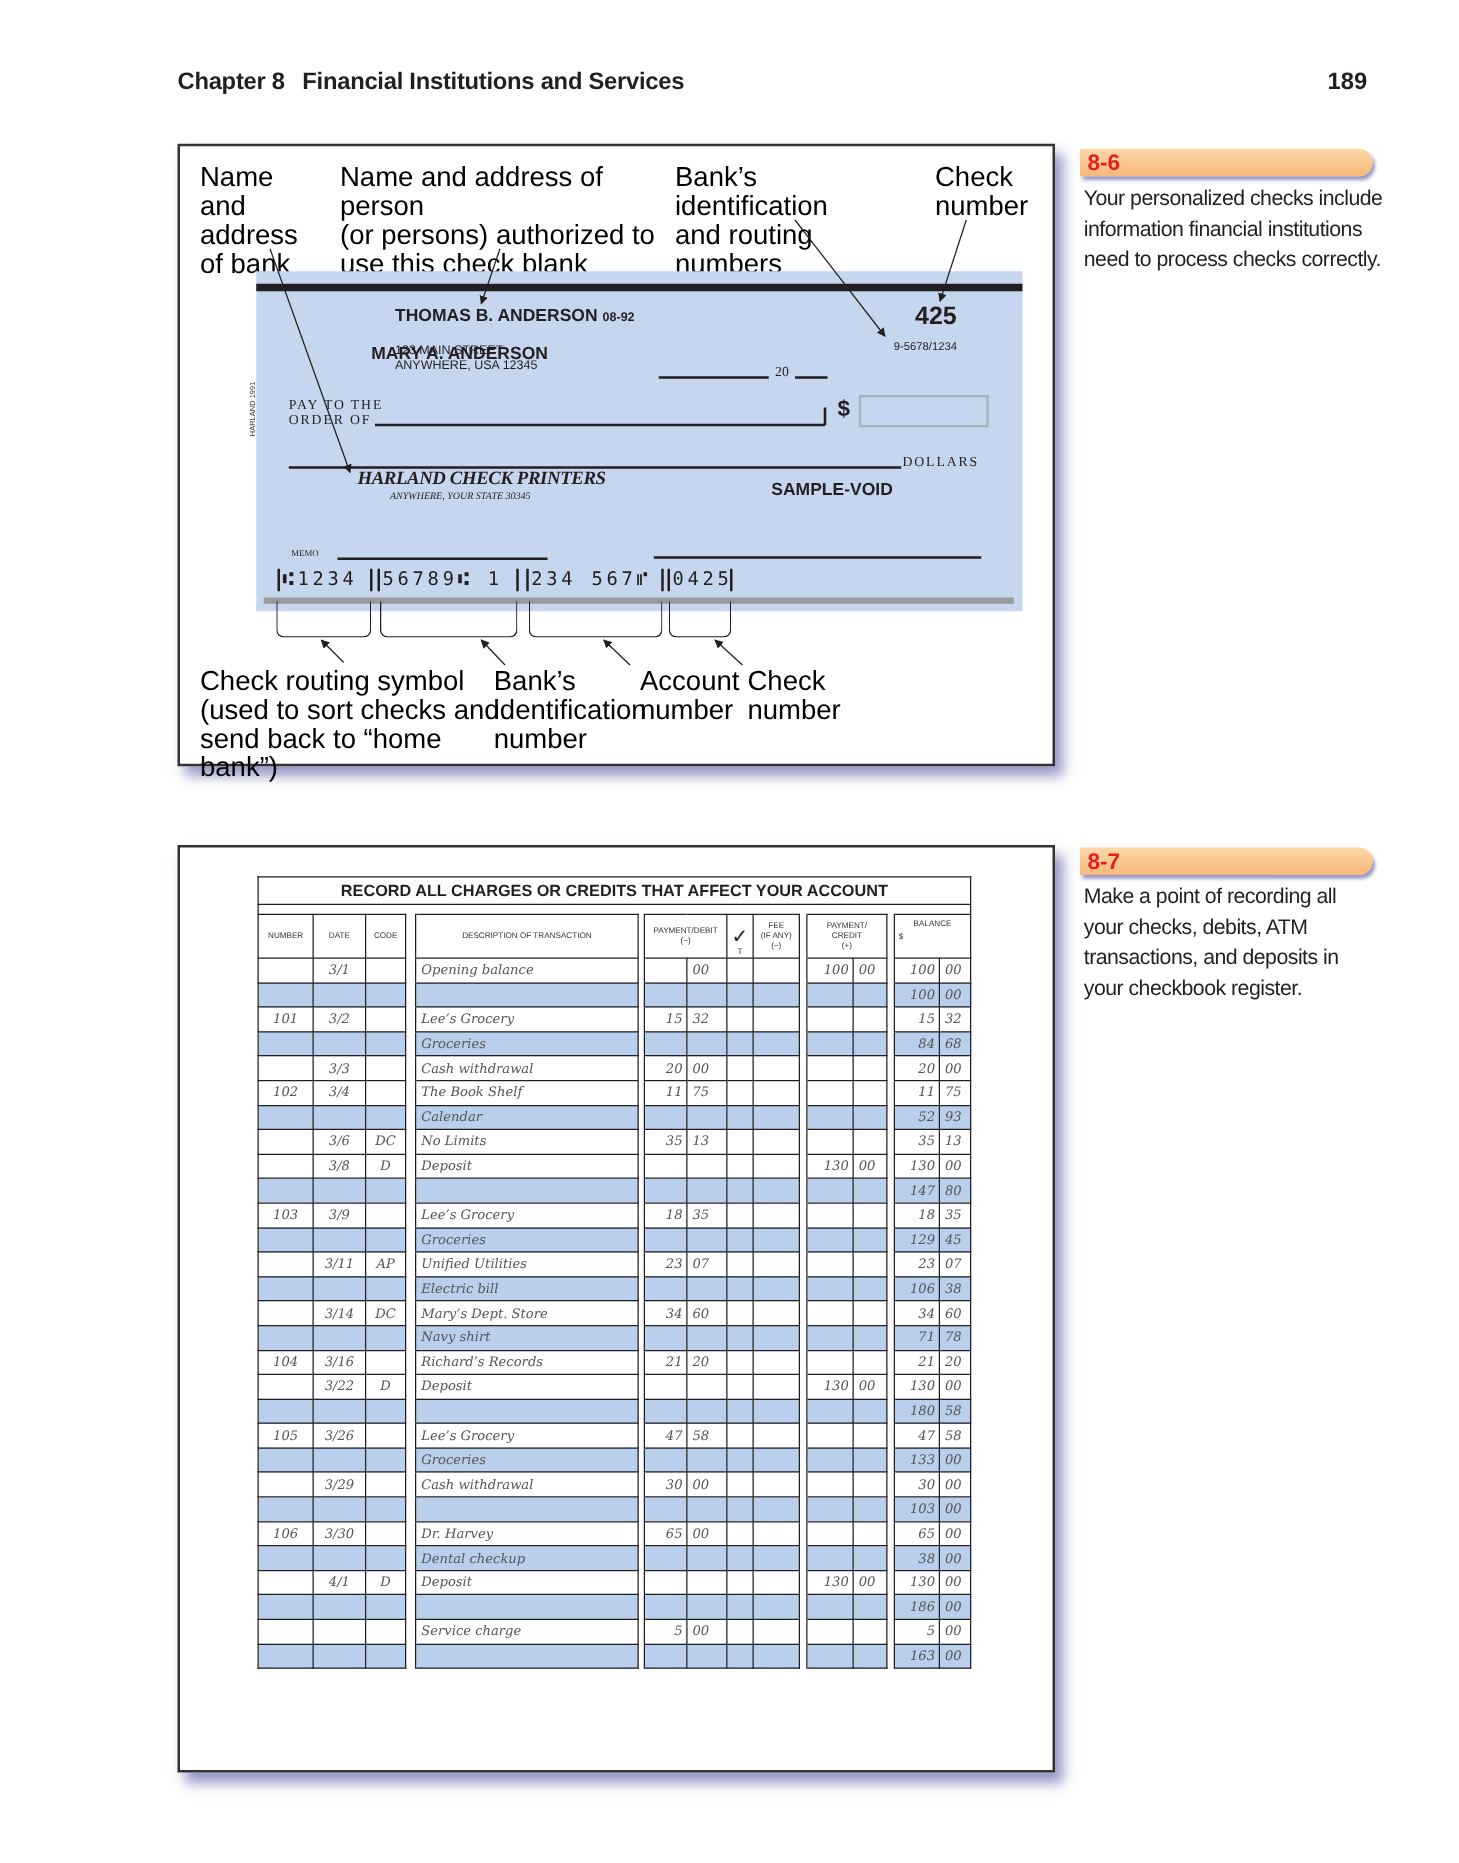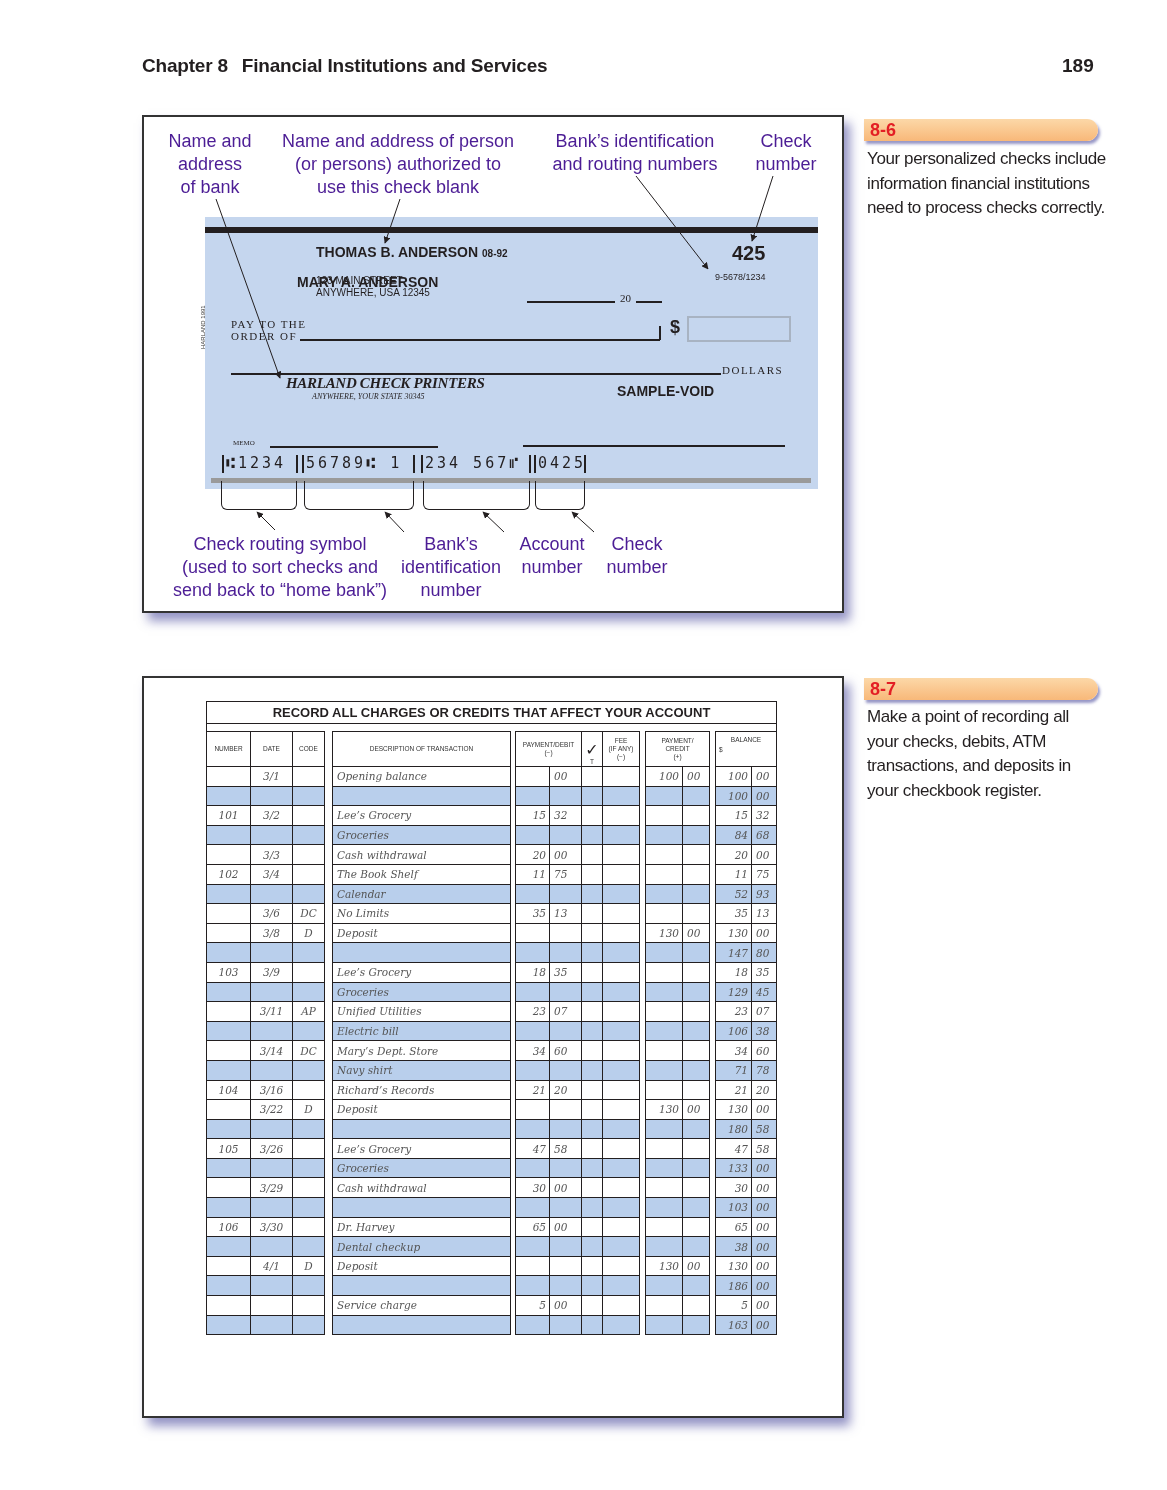--- a/index.html
+++ b/index.html
@@ -7,21 +7,21 @@
   .abs { position: absolute; }
 
   .running-head { left: 142px; top: 55px; font-family: "Liberation Sans", sans-serif; font-weight: bold; font-size: 19px; letter-spacing: -0.2px; }
   .running-head .sep { display: inline-block; width: 14px; }
   .page-num { left: 1062px; top: 55px; font-weight: bold; font-size: 19px; }
 
   .figure-frame { border: 2px solid #333; background: #fff; box-shadow: 6px 8px 10px rgba(60,60,150,0.55); }
   #fig1 { left: 142px; top: 115px; width: 698px; height: 494px; }
   #fig2 { left: 142px; top: 676px; width: 698px; height: 738px; }
 
-  .callout { font-size: 18px; line-height: 23px; text-align: center; color: #4c1d95; }
+  .callout { font-size: 22px; line-height: 23px; text-align: left; color: #000000; }
 
   
   .check { left: 205px; top: 217px; width: 613px; height: 272px; background: #c5d6ee; }
   .check-topbar { left: 205px; top: 227px; width: 613px; height: 6px; background: #231f20; }
   .owner1 { left: 316px; top: 244px; font-weight: bold; font-size: 14px; }
   .owner1 .code { font-size: 10px; margin-left: 4px; }
   .owner2 { left: 297px; top: 259px; font-weight: bold; font-size: 14px; margin-top: 15px; }
   .addr { font-size: 10px; left: 316px; }
   .checkno { left: 732px; top: 242px; font-weight: bold; font-size: 20px; }
   .routing { left: 715px; top: 272px; font-size: 9px; }

